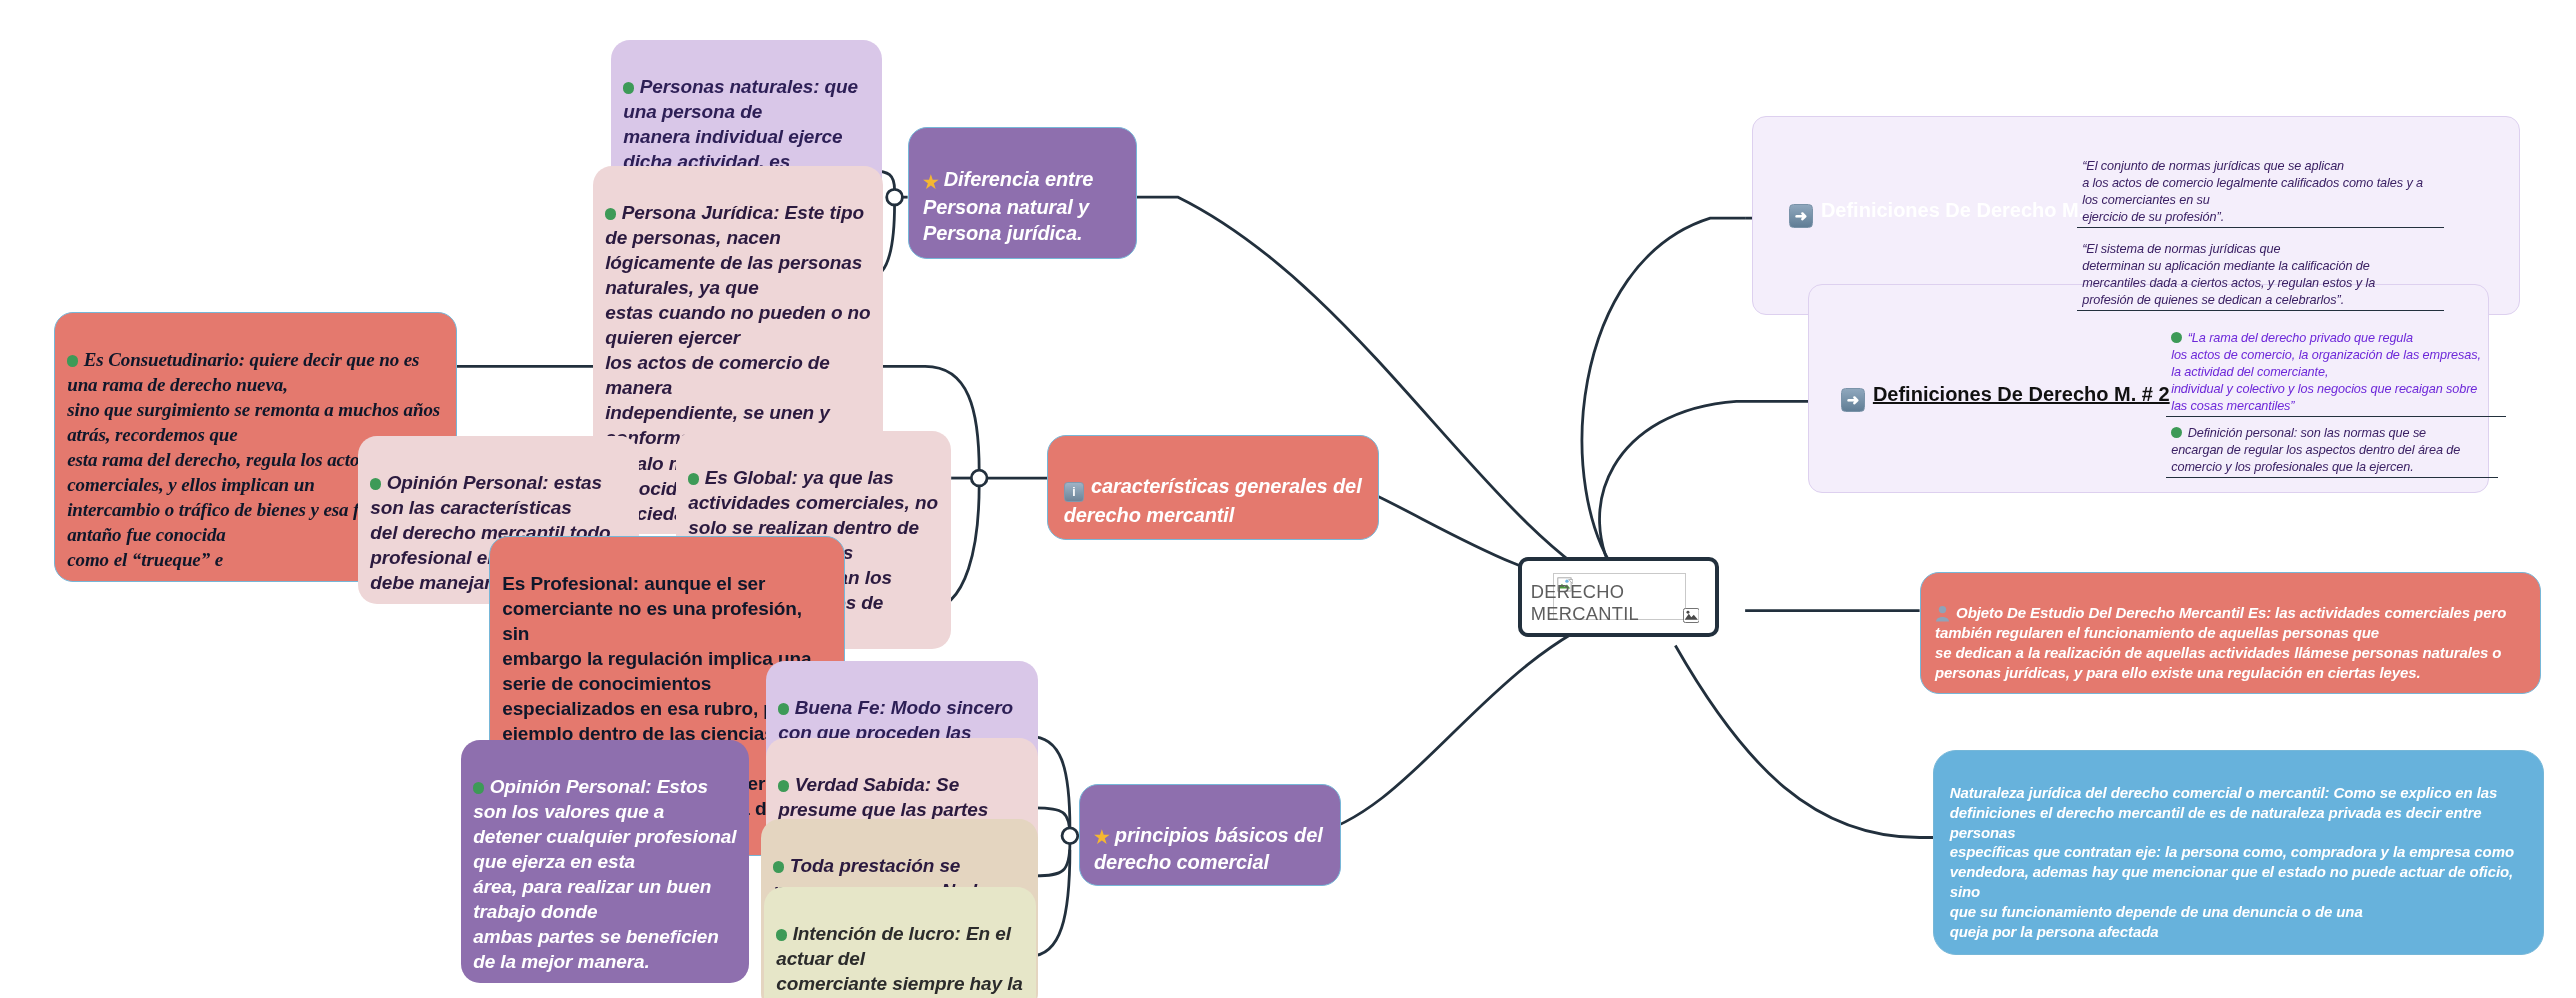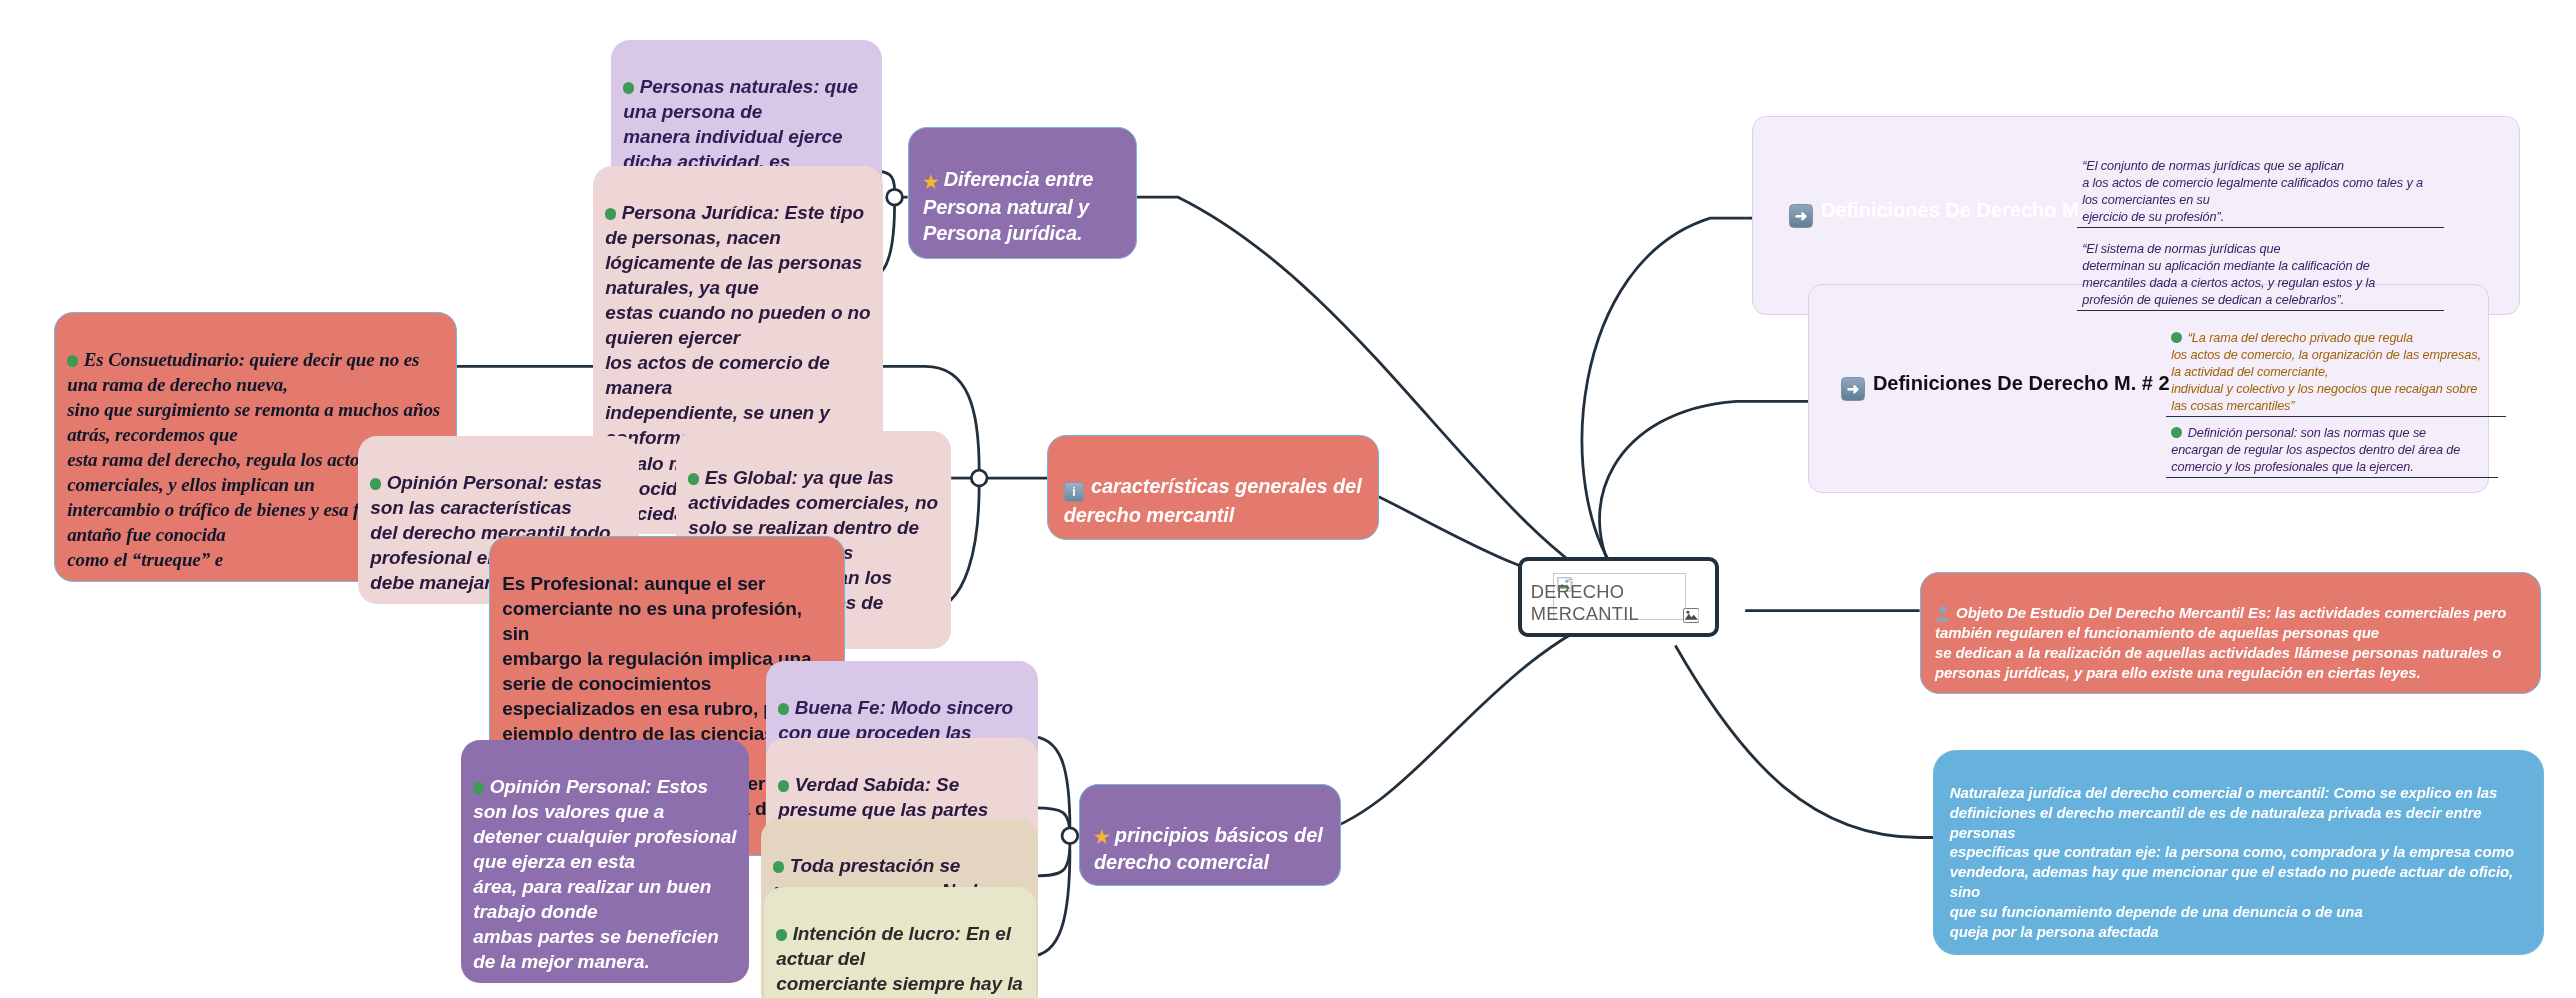--- a/index.html
+++ b/index.html
@@ -358,25 +358,25 @@
 ejercicio de su profesión”.</span>
   </div>
 
   <div class="node leaf" style="left:2077px; top:223px; width:367px; background:transparent; color:#3b2164; font-weight:normal; font-size:12.7px; border-bottom:1.7px solid #22303d; border-radius:0; padding:1.7px 5.2px;">
     <span>“El sistema de normas jurídicas que
 determinan su aplicación mediante la calificación de
 mercantiles dada a ciertos actos, y regulan estos y la
 profesión de quienes se dedican a celebrarlos”.</span>
   </div>
 
-  <div class="group-title g2title" style="left:1841px; top:372px;">
+  <div class="group-title g2title" style="left:1841px; top:383px;text-decoration:underline;">
     <span class="icon-arrow">➜</span><span>Definiciones De Derecho M. # 2</span>
   </div>
 
-  <div class="node leaf" style="left:2166px; top:312px; width:340px; background:transparent; color:#a16207; font-weight:normal; font-size:12.7px; border-bottom:1.7px solid #22303d; border-radius:0; padding:1.7px 5.2px;">
+  <div class="node leaf" style="left:2166px; top:312px; width:340px; background:transparent; color:#6d28d9; font-weight:normal; font-size:12.7px; border-bottom:1.7px solid #22303d; border-radius:0; padding:1.7px 5.2px;">
     <span class="bullet"></span><span>“La rama del derecho privado que regula
 los actos de comercio, la organización de las empresas,
 la actividad del comerciante,
 individual y colectivo y los negocios que recaigan sobre
 las cosas mercantiles”</span>
   </div>
 
   <div class="node leaf" style="left:2166px; top:407px; width:332px; background:transparent; color:#3b2164; font-weight:normal; font-size:12.7px; border-bottom:1.7px solid #22303d; border-radius:0; padding:1.7px 5.2px;">
     <span class="bullet"></span><span>Definición personal: son las normas que se
 encargan de regular los aspectos dentro del área de

